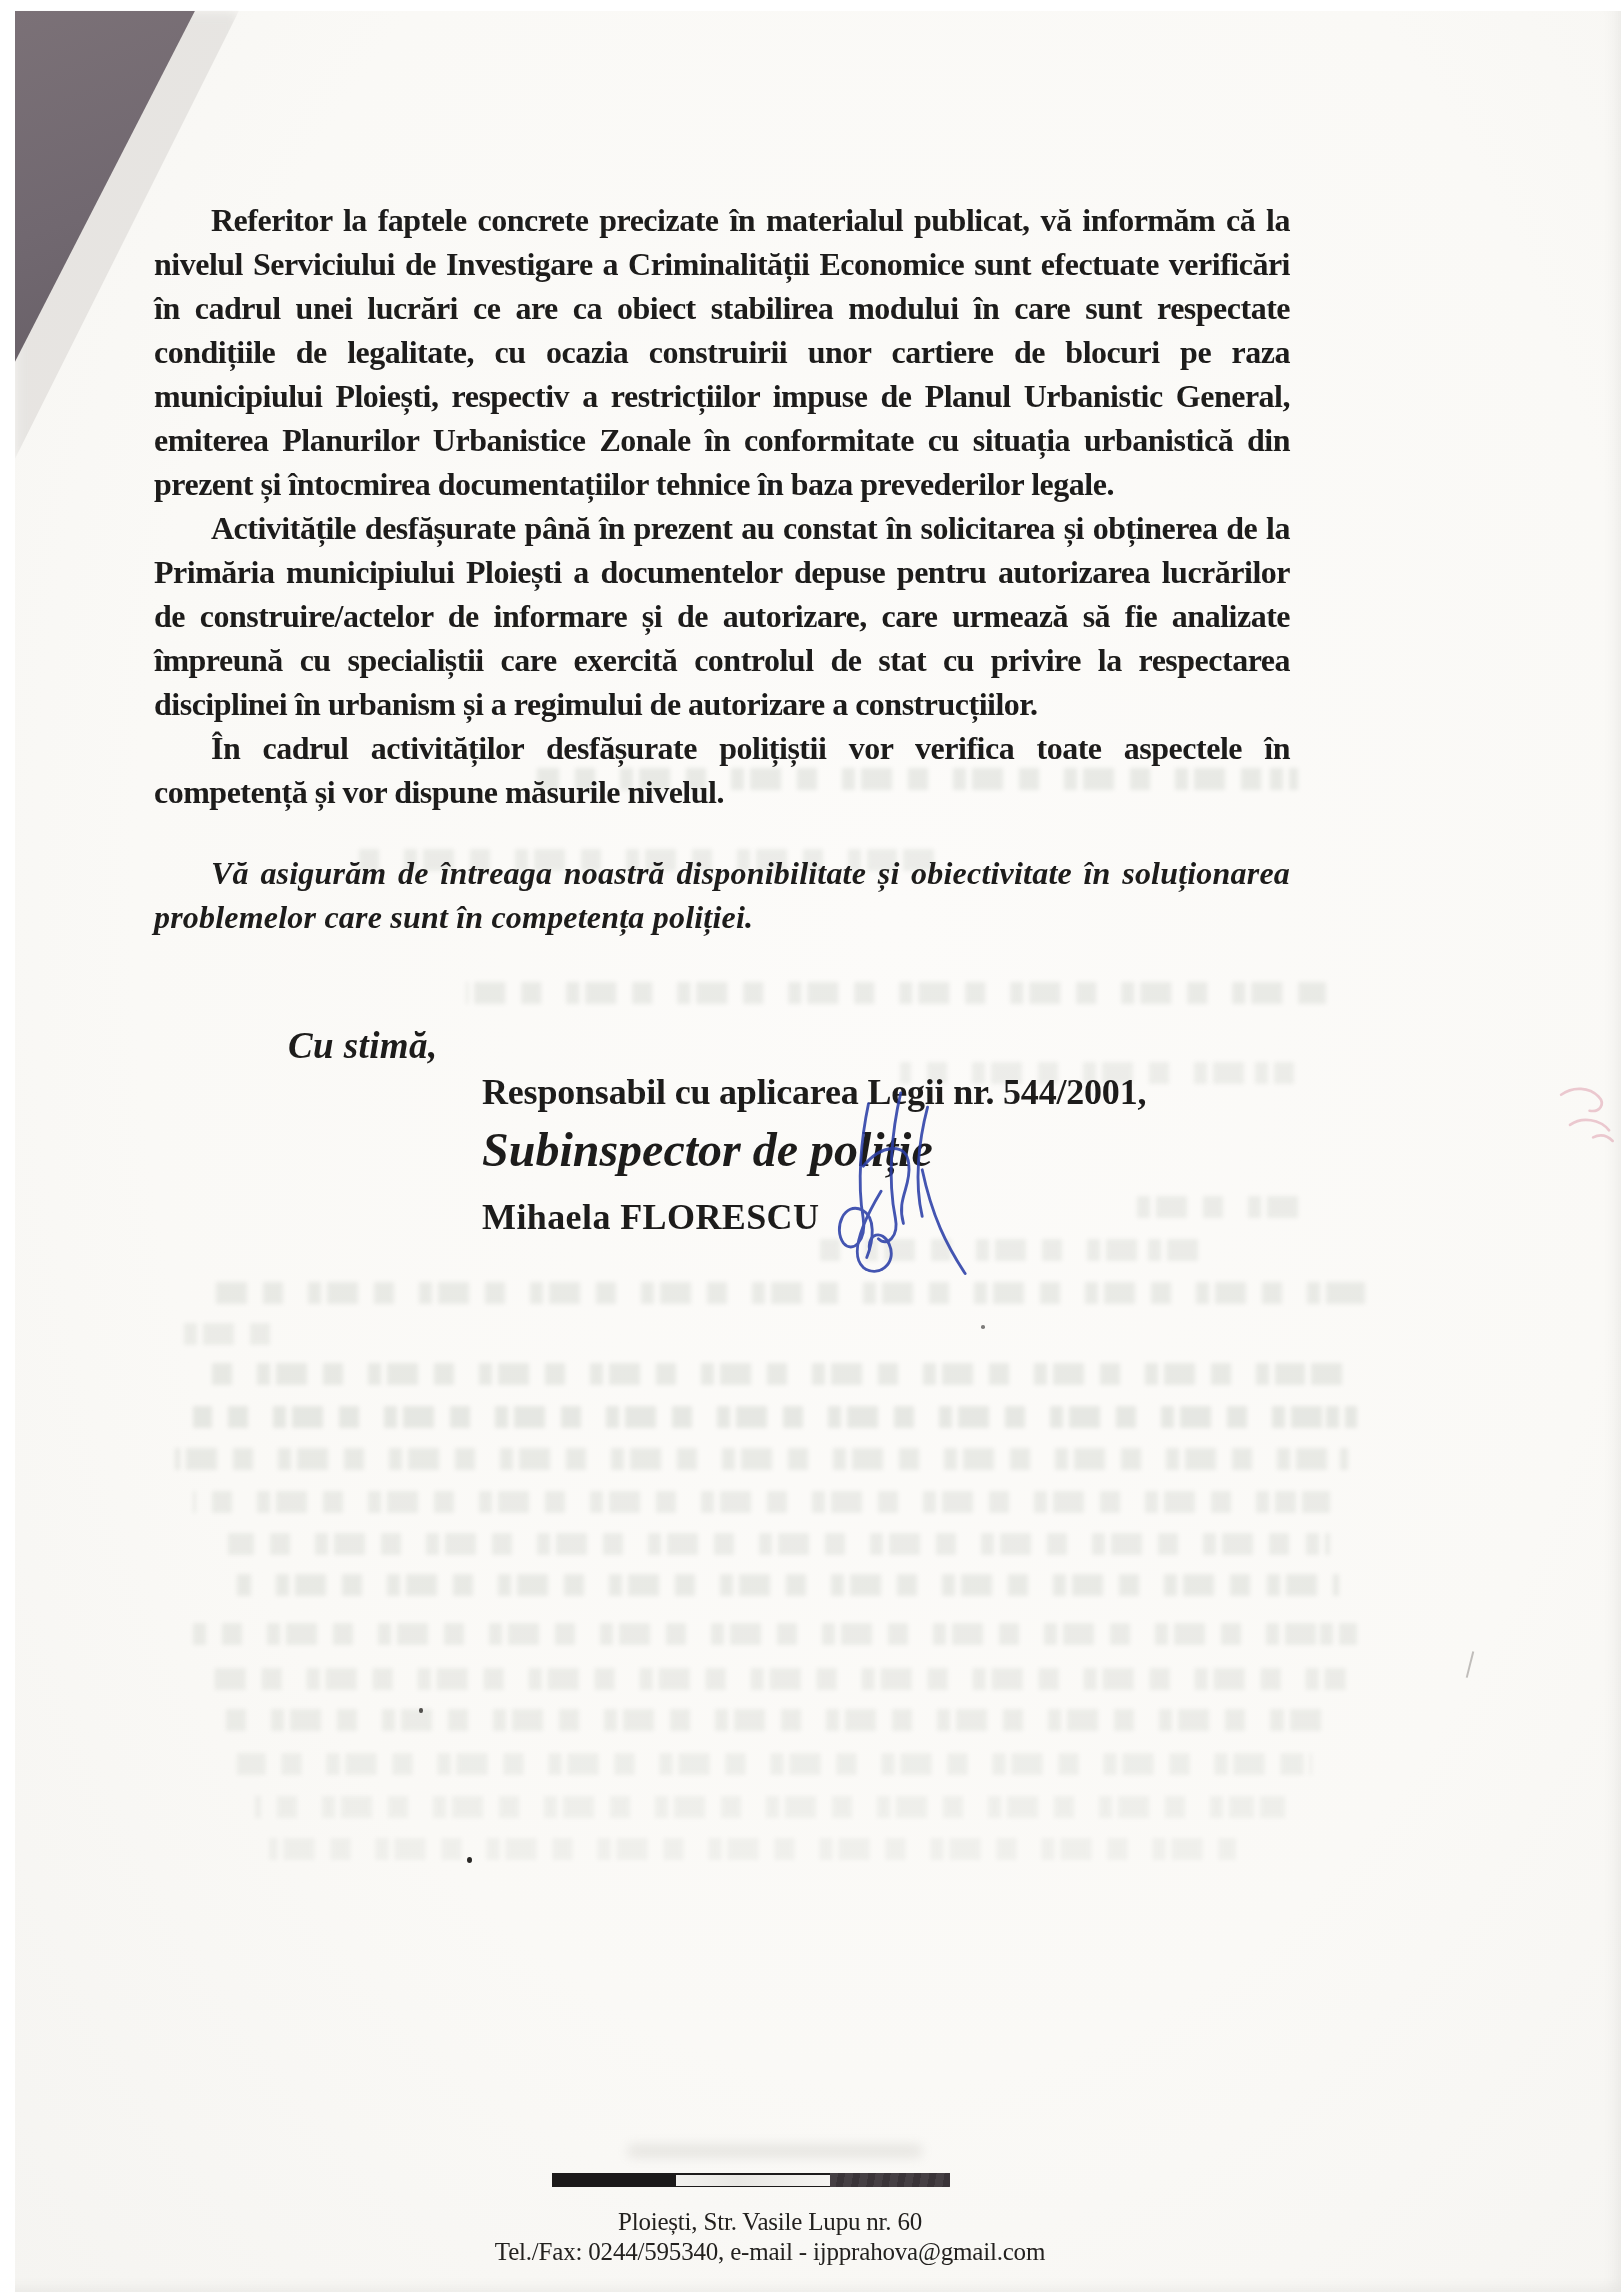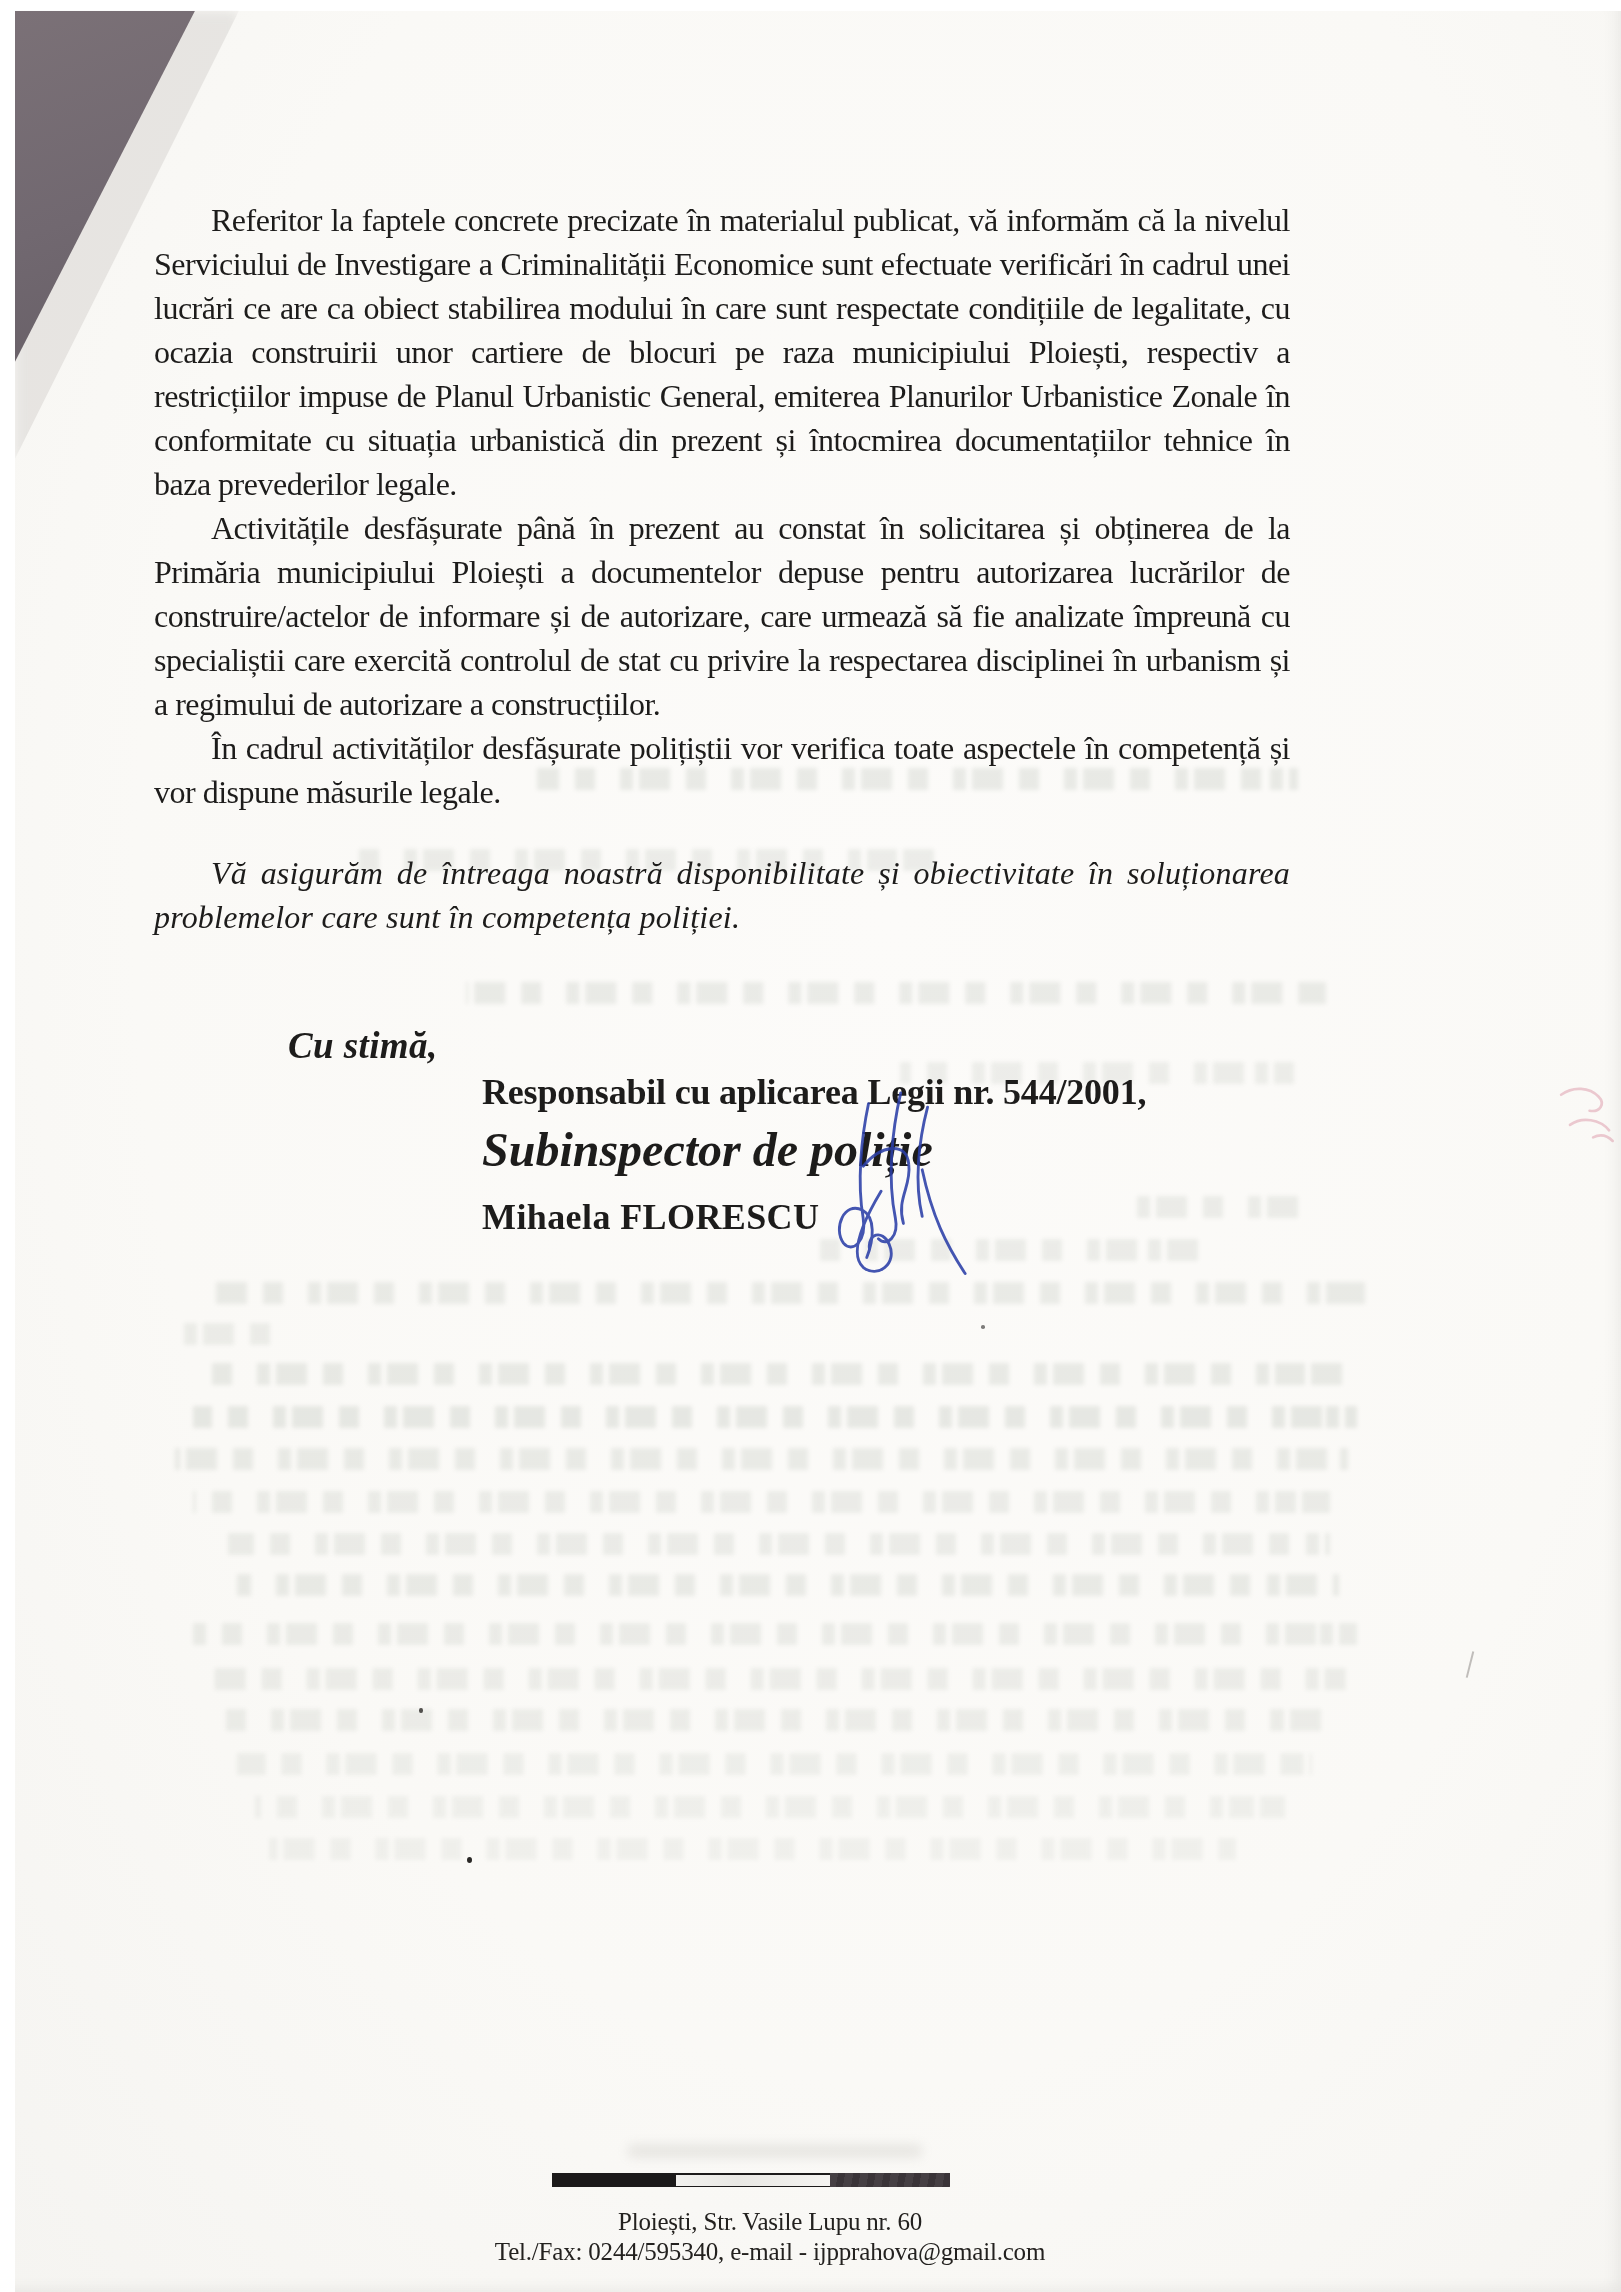--- a/index.html
+++ b/index.html
@@ -25,20 +25,21 @@
   .corner-dark{
     position:absolute;left:15px;top:10.7px;width:180px;height:351px;
     background:linear-gradient(160deg,#7b7177 0%,#716870 55%,#675f66 100%);
     clip-path:polygon(0 0,100% 0,0 100%);
   }
   
   .bodytext{
     position:absolute;left:154px;top:198px;width:1136px;
     font-size:32px;line-height:44px;letter-spacing:-0.5px;
     text-align:justify;
+    font-weight:bold;
   }
   .bodytext p{margin:0;text-indent:57px;}
   .bodytext p.italic{font-style:italic;margin-top:37px;letter-spacing:0.2px;}
   
   .salutation{
     position:absolute;left:288px;top:1024px;
     font-size:37px;font-weight:bold;font-style:italic;letter-spacing:0.4px;
   }
   .sig-block{position:absolute;left:482px;top:1071px;width:727px;text-align:left;}
   .sig-line1{font-size:36px;font-weight:bold;letter-spacing:-0.2px;}
@@ -105,21 +106,21 @@
   <div class="g" style="left:193px;top:1623px;width:1164px;opacity:.11;background-position:-37px 0"></div>
   <div class="g" style="left:210px;top:1668px;width:1137px;opacity:.10;background-position:-14.3px 0"></div>
   <div class="g" style="left:219px;top:1709px;width:1111px;opacity:.10;background-position:-59px 0"></div>
   <div class="g" style="left:237px;top:1753px;width:1075px;opacity:.09;background-position:-21.5px 0"></div>
   <div class="g" style="left:255px;top:1796px;width:1030px;opacity:.08;background-position:-44px 0"></div>
   <div class="g" style="left:269px;top:1838px;width:967px;opacity:.07;background-position:-4.5px 0"></div>
 
   <div class="bodytext">
     <p>Referitor la faptele concrete precizate în materialul publicat, vă informăm că la nivelul Serviciului de Investigare a Criminalității Economice sunt efectuate verificări în cadrul unei lucrări ce are ca obiect stabilirea modului în care sunt respectate condițiile de legalitate, cu ocazia construirii unor cartiere de blocuri pe raza municipiului Ploiești, respectiv a restricțiilor impuse de Planul Urbanistic General, emiterea Planurilor Urbanistice Zonale în conformitate cu situația urbanistică din prezent și întocmirea documentațiilor tehnice în baza prevederilor legale.</p>
     <p>Activitățile desfășurate până în prezent au constat în solicitarea și obținerea de la Primăria municipiului Ploiești a documentelor depuse pentru autorizarea lucrărilor de construire/actelor de informare și de autorizare, care urmează să fie analizate împreună cu specialiștii care exercită controlul de stat cu privire la respectarea disciplinei în urbanism și a regimului de autorizare a construcțiilor.</p>
-    <p>În cadrul activităților desfășurate polițiștii vor verifica toate aspectele în competență și vor dispune măsurile legale.</p>
+    <p>În cadrul activităților desfășurate polițiștii vor verifica toate aspectele în competență și vor dispune măsurile nivelul.</p>
     <p class="italic">Vă asigurăm de întreaga noastră disponibilitate și obiectivitate în soluționarea problemelor care sunt în competența poliției.</p>
   </div>
 
   <div class="salutation">Cu stimă,</div>
   <div class="sig-block">
     <div class="sig-line1">Responsabil cu aplicarea Legii nr. 544/2001,</div>
     <div class="sig-line2">Subinspector de poliție</div>
     <div class="sig-line3">Mihaela FLORESCU</div>
   </div>
 

